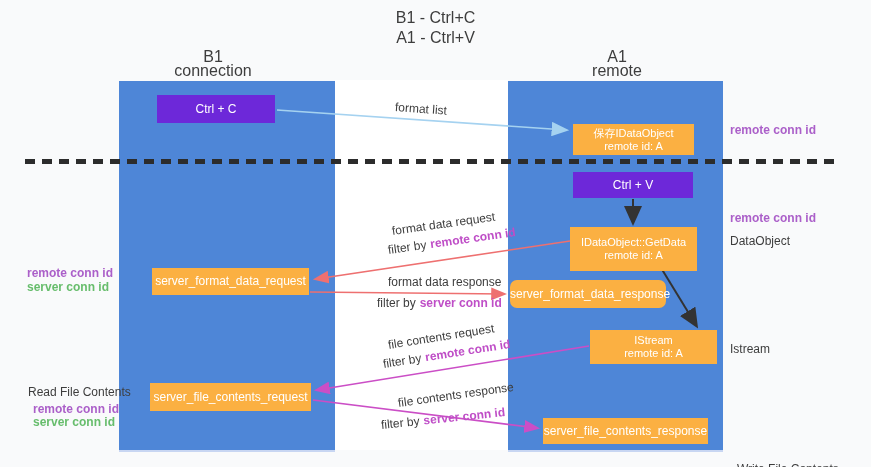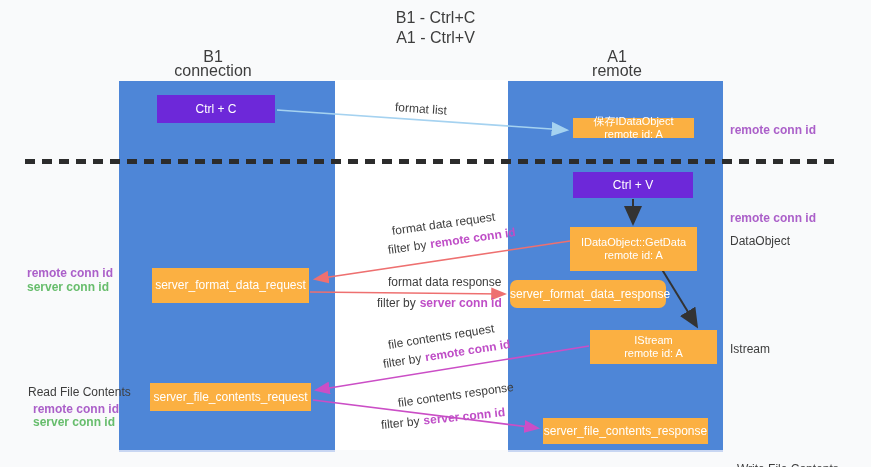--- a/index.html
+++ b/index.html
@@ -20,24 +20,24 @@
   .lane-header.left{left:163px;width:100px;}
   .lane-header.right{left:567px;width:100px;}
   .divider{position:absolute;left:25px;top:159px;width:813px;height:5px;z-index:2;
     background:repeating-linear-gradient(90deg,#2c2c2c 0 10px,transparent 10px 17px);}
   .node{position:absolute;z-index:3;color:#ffffff;text-align:center;display:flex;flex-direction:column;justify-content:center;}
   .node.green{background:#6d28d9;font-size:12px;}
   .node.orange{background:#fbb042;font-size:11px;line-height:13px;}
   .node.orange.single{font-size:12px;}
   .n-ctrl-c{left:157px;top:95px;width:118px;height:28px;}
   .n-ctrl-v{left:573px;top:172px;width:120px;height:26px;}
-  .n-save{left:573px;top:118px;width:121px;height:20px;}
+  .n-save{left:573px;top:124px;width:121px;height:31px;}
   .n-getdata{left:570px;top:227px;width:127px;height:44px;}
   .n-istream{left:590px;top:330px;width:127px;height:34px;}
-  .n-fmt-req{left:152px;top:268px;width:157px;height:35px;}
+  .n-fmt-req{left:152px;top:268px;width:157px;height:27px;}
   .n-fmt-resp{left:510px;top:280px;width:156px;height:28px;border-radius:7px;}
   .n-file-req{left:150px;top:383px;width:161px;height:28px;}
   .n-file-resp{left:543px;top:418px;width:165px;height:26px;}
   .edge-label{position:absolute;z-index:4;font-size:12px;white-space:nowrap;transform-origin:left center;}
   .ann{position:absolute;z-index:4;font-size:12px;white-space:nowrap;}
   .ann.bold{font-weight:bold;}
   .purple{color:#ab5fc9;}
   .magenta{color:#bf4ec7;font-weight:bold;}
   .grn{color:#67bd6c;}
   .filter-prefix{margin-right:4px;}

